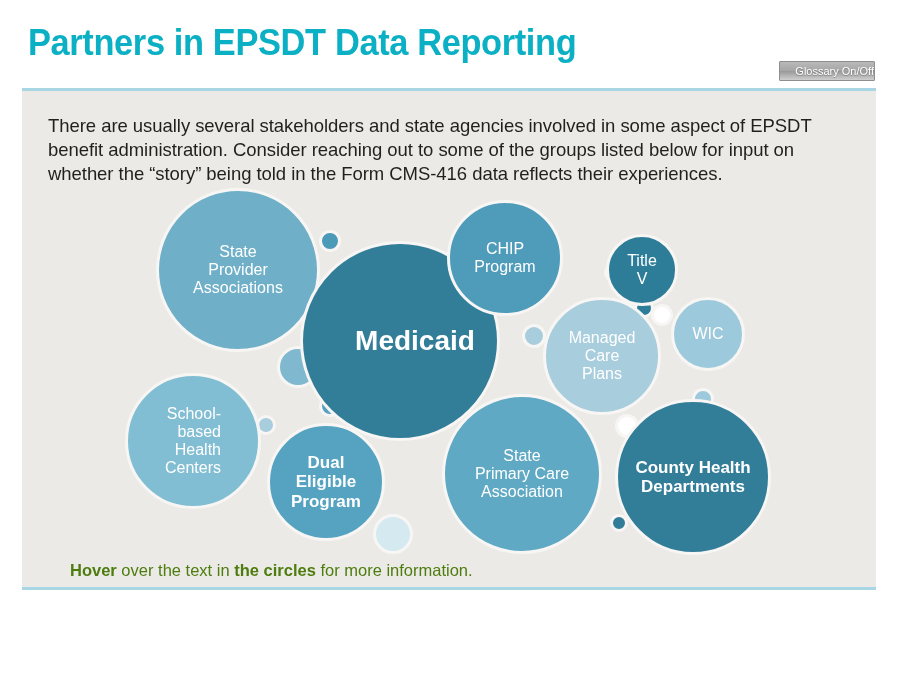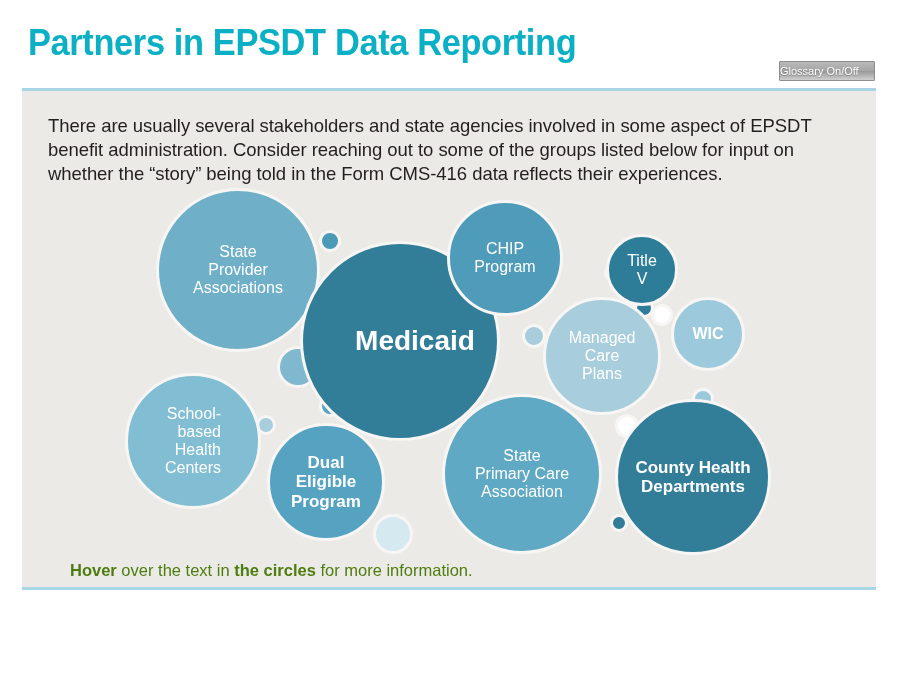--- a/index.html
+++ b/index.html
@@ -33,21 +33,21 @@
   #glossary-btn {
     position: absolute;
     left: 779px; top: 61px;
     width: 96px; height: 20px;
     background: linear-gradient(to bottom, #b9b9b9 0%, #a6a6a6 48%, #9a9a9a 52%, #cfcfcf 100%);
     border: 1px solid #8e8e8e;
     border-radius: 1px;
     color: #ffffff;
     font-size: 11px;
     line-height: 18px;
-    text-align: left;
+    text-align: right;
     cursor: pointer;
     text-shadow: 0 1px 1px rgba(0,0,0,0.28);
   }
 
   
   #panel {
     position: absolute;
     left: 22px; top: 88px;
     width: 854px; height: 502px;
     background: #eceae6;
@@ -144,21 +144,21 @@
         <div class="bubble" style="left: 425px; top: -1px; width: 116px; height: 116px; background: rgb(78, 156, 186); align-items: center;">
           <span class="bubble-label" style="font-size: 16px; font-weight: normal;">CHIP<br>Program</span>
         </div>
         <div class="bubble" style="left: 584px; top: 33px; width: 72px; height: 72px; background: rgb(46, 125, 152);">
           <span class="bubble-label" style="font-size: 16px; font-weight: normal;">Title<br>V</span>
         </div>
         <div class="bubble" style="left: 521px; top: 96px; width: 118px; height: 118px; background: rgb(168, 205, 221);">
           <span class="bubble-label" style="font-size: 16px; font-weight: normal;">Managed<br>Care<br>Plans</span>
         </div>
         <div class="bubble" style="left: 649px; top: 96px; width: 74px; height: 74px; background: rgb(157, 201, 220);">
-          <span class="bubble-label" style="font-size: 16px; font-weight: bold;">WIC</span>
+          <span class="bubble-label" style="font-size: 16px; font-weight: normal;">WIC</span>
         </div>
         <div class="bubble" style="left: 103px; top: 172px; width: 136px; height: 136px; background: rgb(130, 190, 211); text-align: right;">
           <span class="bubble-label" style="font-size: 16px; font-weight: normal;">School-<br>based<br>Health<br>Centers</span>
         </div>
         <div class="bubble" style="left: 245px; top: 222px; width: 118px; height: 118px; background: rgb(85, 163, 192);">
           <span class="bubble-label" style="font-size: 17px; font-weight: bold;">Dual<br>Eligible<br>Program</span>
         </div>
         <div class="bubble" style="left: 420px; top: 193px; width: 160px; height: 160px; background: rgb(95, 169, 196);">
           <span class="bubble-label" style="font-size: 16px; font-weight: normal;">State<br>Primary Care<br>Association</span>
         </div>

